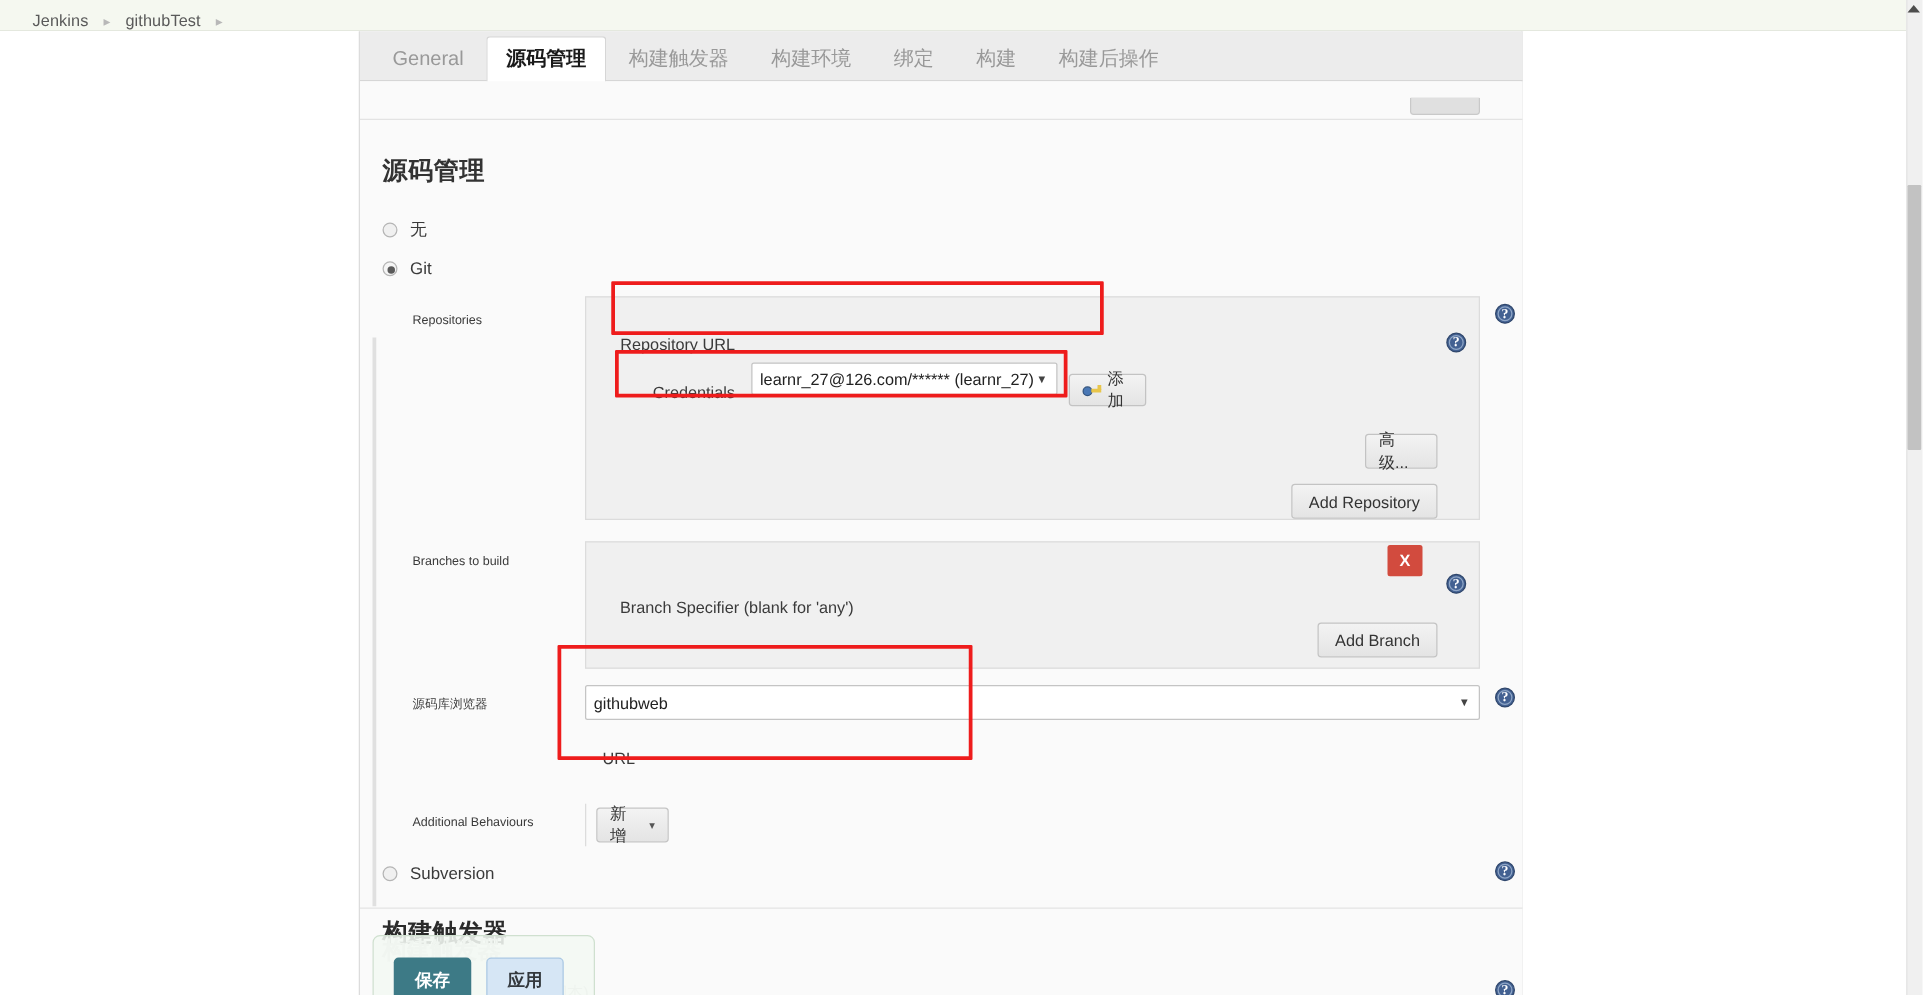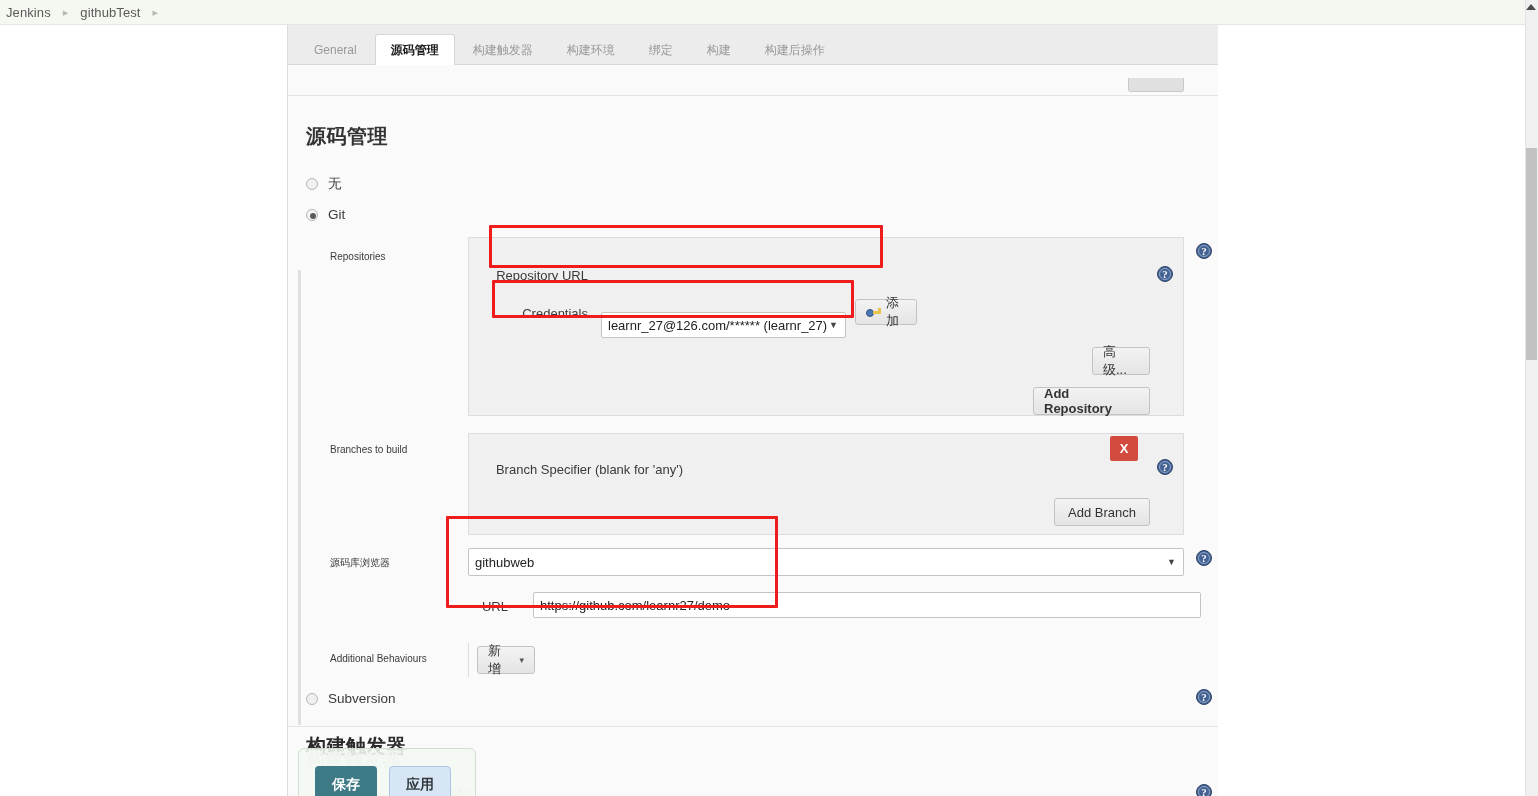--- a/index.html
+++ b/index.html
@@ -11,22 +11,22 @@
     -webkit-font-smoothing: antialiased;
   }
   * { box-sizing: border-box; }
 
   
   .breadcrumb-bar {
     position: absolute; left: 0; top: 0;
     width: 1525px; height: 25px;
     background: #f5f8f0;
     border-bottom: 1px solid #e4e8de;
-    display: flex; align-items: center;
-    padding-left: 6px;
+    display: flex; align-items: flex-end;
+    padding-left: 26px;
   }
   .crumb {
     font-size: 13px; color: #5a5a5a;
     letter-spacing: .1px;
   }
   .crumb-sep {
     color: #b8b8b8; font-size: 11px;
     margin: 0 12px; line-height: 1;
   }
 
@@ -62,21 +62,21 @@
   
   .tabbar {
     position: absolute; left: 0; top: 0;
     width: 930px; height: 40px;
     background: #ececec;
     border-bottom: 1px solid #d6d6d6;
     display: flex; align-items: flex-end;
     padding-left: 10px;
   }
   .tab {
-    font-size: 12px;
+    font-size: 16px;
     color: #999999;
     padding: 8px 15px 9px 15px;
     margin-right: 2px;
     line-height: 1.2;
     white-space: nowrap;
     position: relative; top: 2px;
     border: 1px solid transparent;
     border-bottom: none;
   }
   .tab.active {
@@ -193,21 +193,21 @@
     background: linear-gradient(#f3f3f3, #e4e4e4);
     border: 1px solid #c3c3c3;
     border-radius: 3px;
     font-size: 13px; color: #333333;
     font-family: "Liberation Sans", sans-serif;
     display: flex; align-items: center; justify-content: center;
     gap: 5px;
     cursor: pointer;
     padding: 0 10px;
   }
-  .btn.bold { font-weight: bold; }
+  .btn.bold { font-weight: normal; }
 
   
   .key-icon { width: 15px; height: 11px; position: relative; flex: 0 0 auto; }
   .key-icon .bow {
     position: absolute; left: 0; top: 2px;
     width: 8px; height: 8px; border-radius: 50%;
     background: #4a78b5; border: 1px solid #33547f;
   }
   .key-icon .shaft {
     position: absolute; left: 7px; top: 4px;
@@ -385,21 +385,21 @@
 
       <div class="flabel" style="left:42px; top:186px;">Repositories</div>
       <div class="fbody" style="left:180px; top:172px; width:716px; height:179px;"></div>
 
       <div class="inner-label" style="left:170px; top:203px; width:130px;">Repository URL</div>
       <div class="help" style="left:869px; top:201px;">
           <span>?</span>
         </div>
 
       <div class="inner-label" style="left:170px; top:241px; width:130px;">Credentials</div>
-      <div class="sel" style="left:313px; top:247px; width:245px;text-align:right;">
+      <div class="sel" style="left:313px; top:225px; width:245px;text-align:right;">
         <span>learnr_27@126.com/****** (learnr_27)</span>
         <span class="caret">▼</span>
       </div>
       <div class="btn" style="left:567px; top:234px; width:62px; height:26px;">
         <span class="key-icon">
             <i class="bow"></i>
             <i class="shaft"></i>
             <i class="tooth"></i>
           </span>
         <span>添加</span>
@@ -415,40 +415,39 @@
           <span>?</span>
         </div>
 
       <div class="flabel" style="left:42px; top:379px;">Branches to build</div>
       <div class="fbody" style="left:180px; top:368px; width:716px; height:102px;"></div>
 
       <div class="x-btn" style="left:822px; top:371px;">
         <span>X</span>
       </div>
 
-      <div class="inner-label" style="left:170px; top:397px; width:225px;">Branch Specifier (blank for 'any')</div>
+      <div class="inner-label" style="left:170px; top:413px; width:225px;">Branch Specifier (blank for 'any')</div>
       <div class="help" style="left:869px; top:394px;">
           <span>?</span>
         </div>
 
       <div class="btn" style="left:766px; top:433px; width:96px; height:28px;">
         <span>Add Branch</span>
       </div>
 
       <div class="flabel" style="left:42px; top:491px;">源码库浏览器</div>
       <div class="sel" style="left:180px; top:483px; width:716px; height:28px;">
         <span>githubweb</span>
         <span class="caret">▼</span>
       </div>
       <div class="help" style="left:908px; top:485px;">
           <span>?</span>
         </div>
 
       <div class="inner-label" style="left:150px; top:534px; width:70px;">URL</div>
-      <input class="txt" style="left: 245px; top: 527px; width: 668px;" value="https://github.com/learnr27/demo">
 
       <div class="flabel" style="left:42px; top:588px;">Additional Behaviours</div>
       <div class="ab-divider" style="left:180px; top:578px; height:34px;"></div>
       <div class="btn" style="left:189px; top:581px; width:58px; height:28px; gap:8px;">
         <span>新增</span>
         <span style="font-size:9px;color:#555;">▾</span>
       </div>
 
       <div class="radio-row" style="top:626px;">
         <span class="radio"></span>

